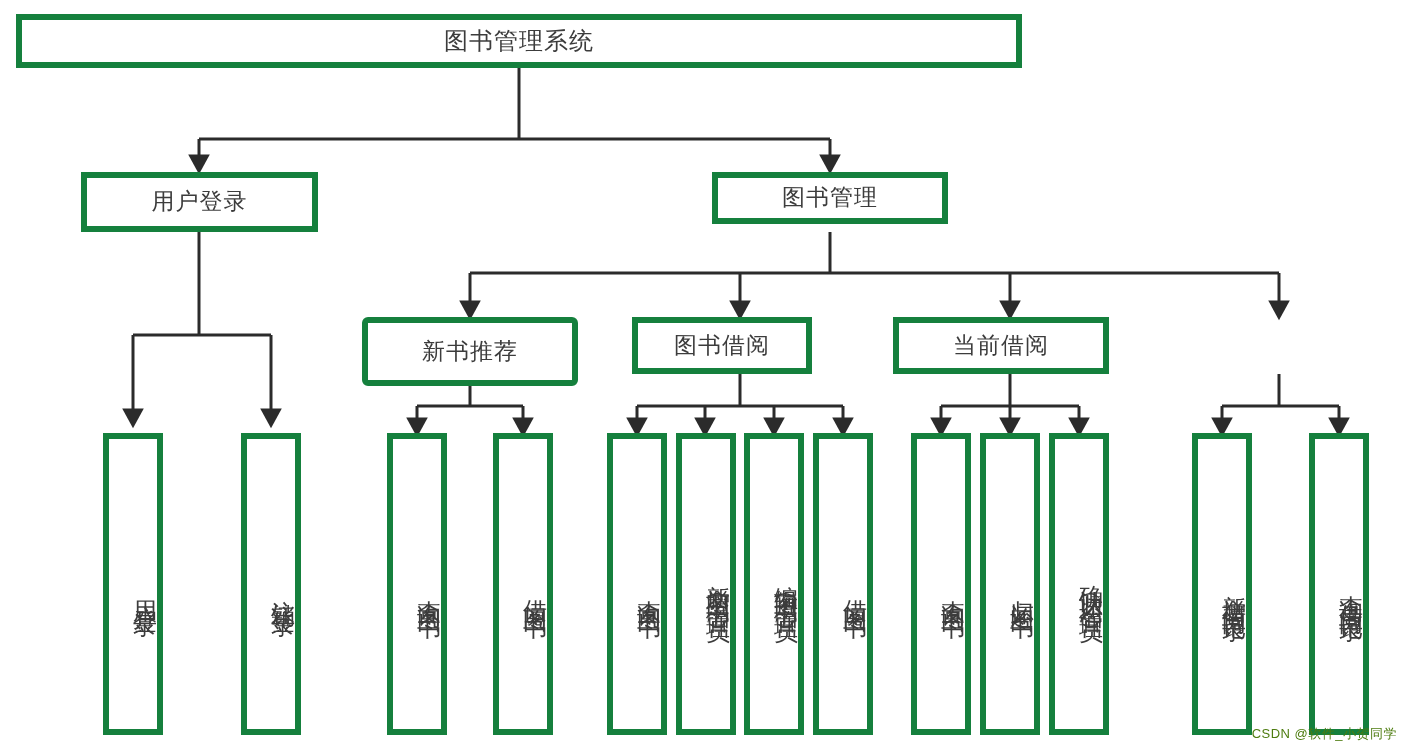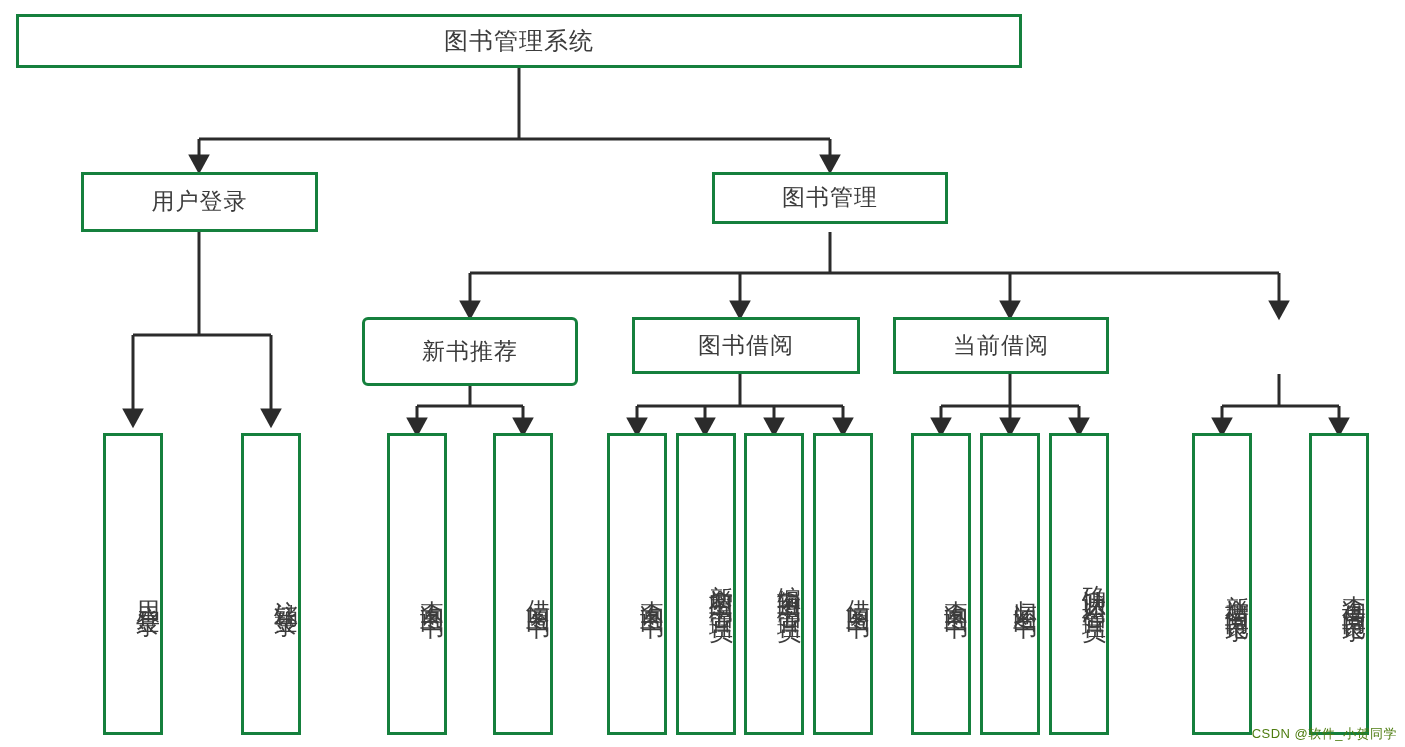--- a/index.html
+++ b/index.html
@@ -22,21 +22,21 @@
     left: 0;
     top: 0;
     width: 1405px;
     height: 747px;
     pointer-events: none;
   }
   .node {
     position: absolute;
     box-sizing: border-box;
     background: #ffffff;
-    border: 3px solid #15803d;
+    border: 6px solid #15803d;
     display: flex;
     align-items: center;
     justify-content: center;
     color: #3c3c3c;
     text-align: center;
     z-index: 2;
   }
   .node-h {
     font-size: 23px;
     letter-spacing: 1px;
@@ -132,21 +132,21 @@
   <div class="node node-h" style="left:81px; top:172px; width:237px; height:60px;">
     <span>用户登录</span>
   </div>
   <div class="node node-h" style="left:712px; top:172px; width:236px; height:52px;">
     <span>图书管理</span>
   </div>
 
   <div class="node node-h" style="left:362px; top:317px; width:216px; height:69px;border-radius:6px;">
     <span>新书推荐</span>
   </div>
-  <div class="node node-h" style="left:632px; top:317px; width:228px; height:57px;">
+  <div class="node node-h" style="left:632px; top:317px; width:180px; height:57px;">
     <span>图书借阅</span>
   </div>
   <div class="node node-h" style="left:893px; top:317px; width:216px; height:57px;">
     <span>当前借阅</span>
   </div>
 
   <div class="node node-v" style="left:103px; top:433px; width:60px; height:302px;">
     <span>用户登录</span>
   </div>
   <div class="node node-v" style="left:241px; top:433px; width:60px; height:302px;">

